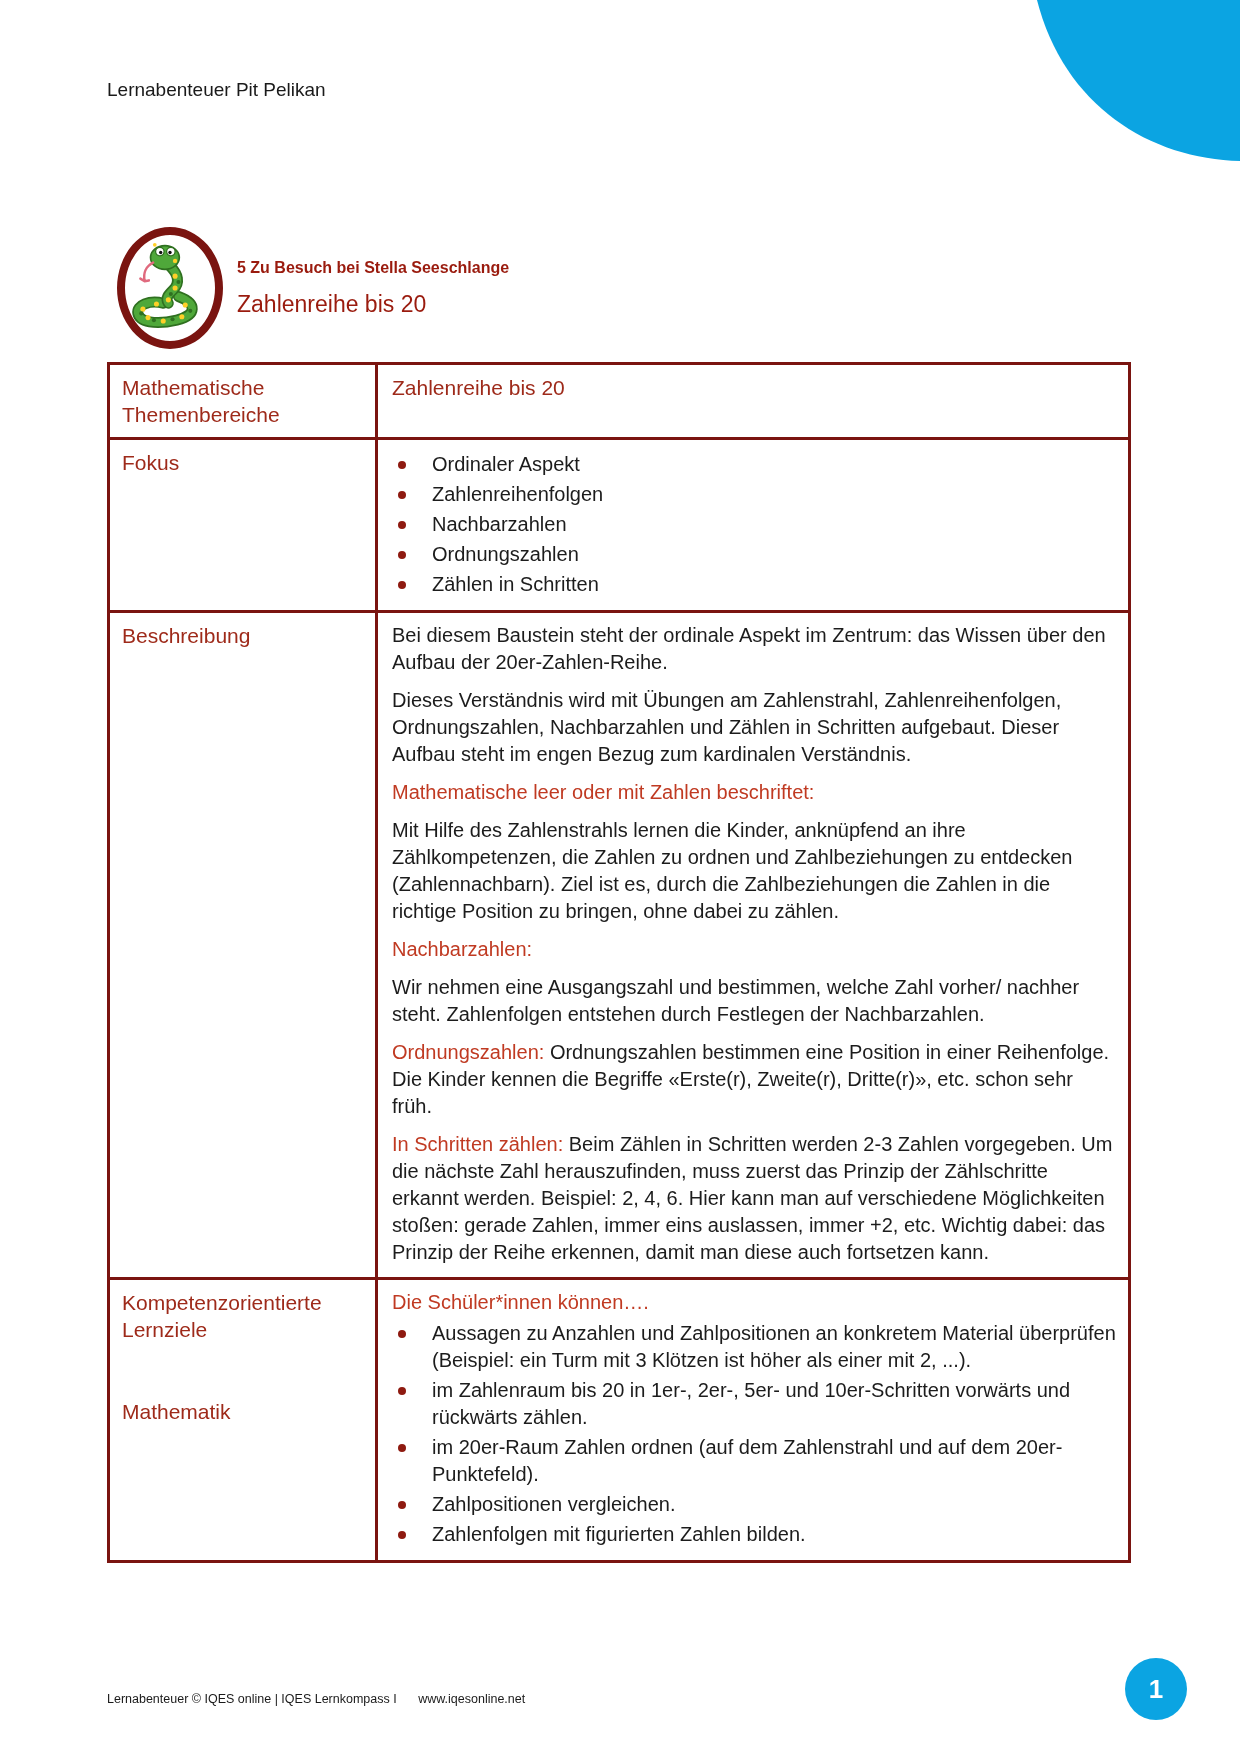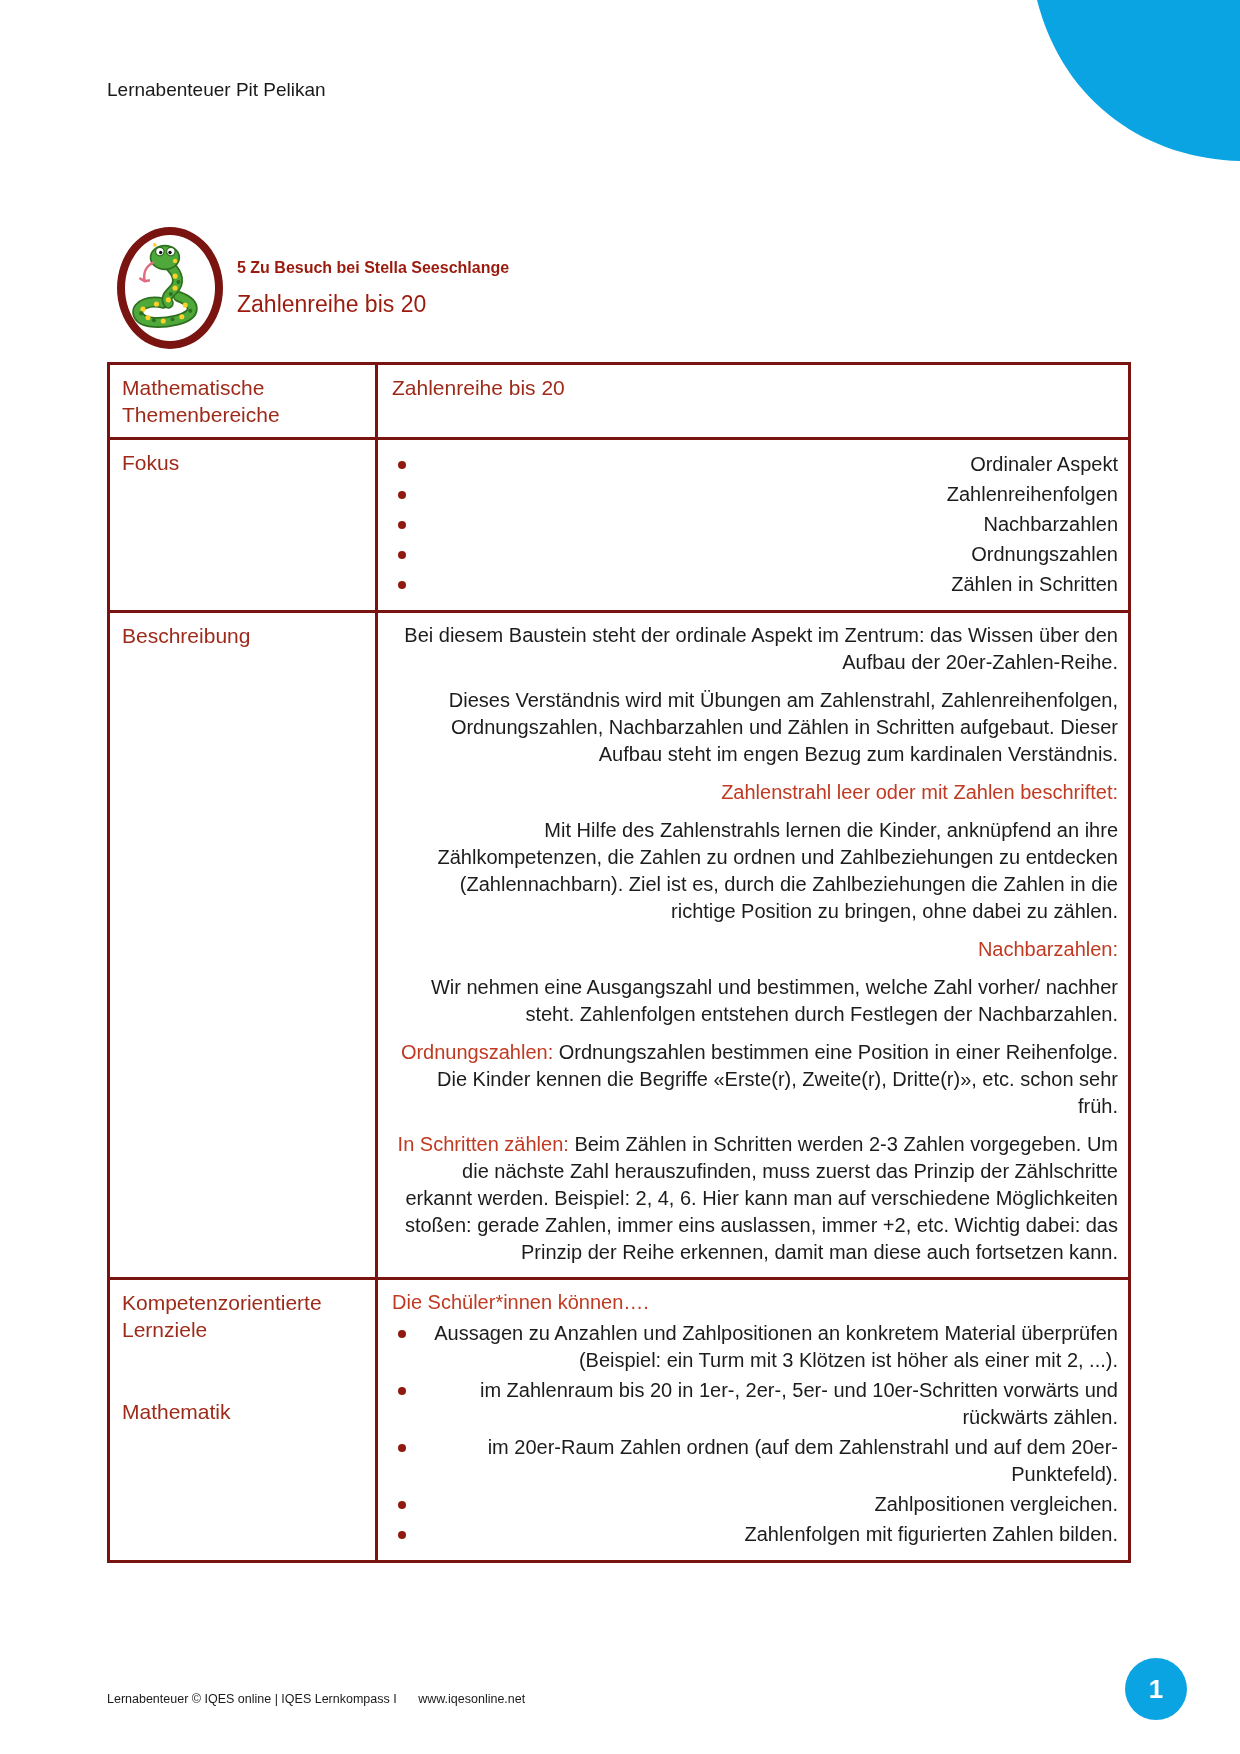--- a/index.html
+++ b/index.html
@@ -22,26 +22,26 @@
   .section-title { position:absolute; left:237px; top:259px; font-size:16px; font-weight:bold; color:#9a1b0e; }
   .section-subtitle { position:absolute; left:237px; top:291px; font-size:23px; color:#9a1b0e; }
   
   .tablewrap { position:absolute; left:107px; top:362px; }
   table.comp { border-collapse:collapse; width:1024px; table-layout:fixed; }
   table.comp td { border:3px solid #7a1410; vertical-align:top; }
   .label-cell { width:268px; padding:9px 8px 9px 12px; color:#9e2a1a; font-size:21px; line-height:27px; box-sizing:border-box; }
   .label-secondary { margin-top:55px; }
   .content-cell { padding:9px 10px 9px 14px; font-size:20px; line-height:27px; color:#1c1c1c; box-sizing:border-box; }
   .red-value { margin:0; color:#9e2a1a; font-size:21px; }
-  .body-p { margin:0 0 11px 0;text-align:right; }
+  .body-p { margin:0 0 11px 0; }
   .content-cell .body-p:last-child { margin-bottom:2px; }
   .head-red { color:#c03a22; }
   .intro-red { margin:0 0 4px 0; color:#c03a22; }
   ul.bullets { list-style:none; margin:2px 0 0 0; padding:0; }
-  ul.bullets li { position:relative; padding-left:40px; line-height:27px; margin:0 0 3px 0;text-align:right; }
+  ul.bullets li { position:relative; padding-left:40px; line-height:27px; margin:0 0 3px 0; }
   ul.bullets .dot { position:absolute; left:6px; top:10px; width:8px; height:8px; border-radius:50%; background:#8e1a10; }
   
   .footer { position:absolute; left:107px; top:1692px; font-size:12.5px; color:#1a1a1a; }
   .footer .url { margin-left:18px; }
   .page-badge {
     position:absolute; left:1125px; top:1658px; width:62px; height:62px; border-radius:50%;
     background:#0ba4e2; color:#ffffff; display:flex; align-items:center; justify-content:center;
     font-size:26px; font-weight:bold;
   }
 </style>
@@ -124,21 +124,21 @@
               </ul>
             </td>
           </tr>
           <tr>
             <td class="label-cell">
               <div>Beschreibung</div>
             </td>
             <td class="content-cell">
               <p class="body-p">Bei diesem Baustein steht der ordinale Aspekt im Zentrum: das Wissen über den Aufbau der 20er-Zahlen-Reihe.</p>
               <p class="body-p">Dieses Verständnis wird mit Übungen am Zahlenstrahl, Zahlenreihenfolgen, Ordnungszahlen, Nachbarzahlen und Zählen in Schritten aufgebaut. Dieser Aufbau steht im engen Bezug zum kardinalen Verständnis.</p>
-              <p class="body-p head-red">Zahlenstrahl leer oder mit Zahlen beschriftet:</p>
+              <p class="body-p head-red">Mathematische leer oder mit Zahlen beschriftet:</p>
               <p class="body-p">Mit Hilfe des Zahlenstrahls lernen die Kinder, anknüpfend an ihre Zählkompetenzen, die Zahlen zu ordnen und Zahlbeziehungen zu entdecken (Zahlennachbarn). Ziel ist es, durch die Zahlbeziehungen die Zahlen in die richtige Position zu bringen, ohne dabei zu zählen.</p>
               <p class="body-p head-red">Nachbarzahlen:</p>
               <p class="body-p">Wir nehmen eine Ausgangszahl und bestimmen, welche Zahl vorher/ nachher steht. Zahlenfolgen entstehen durch Festlegen der Nachbarzahlen.</p>
               <p class="body-p"><span class="head-red">Ordnungszahlen: </span><span>Ordnungszahlen bestimmen eine Position in einer Reihenfolge. Die Kinder kennen die Begriffe «Erste(r), Zweite(r), Dritte(r)», etc. schon sehr früh.</span></p>
               <p class="body-p"><span class="head-red">In Schritten zählen: </span><span>Beim Zählen in Schritten werden 2-3 Zahlen vorgegeben. Um die nächste Zahl herauszufinden, muss zuerst das Prinzip der Zählschritte erkannt werden. Beispiel: 2, 4, 6. Hier kann man auf verschiedene Möglichkeiten stoßen: gerade Zahlen, immer eins auslassen, immer +2, etc. Wichtig dabei: das Prinzip der Reihe erkennen, damit man diese auch fortsetzen kann.</span></p>
             </td>
           </tr>
           <tr>
             <td class="label-cell">
               <div>Kompetenzorientierte Lernziele</div>

